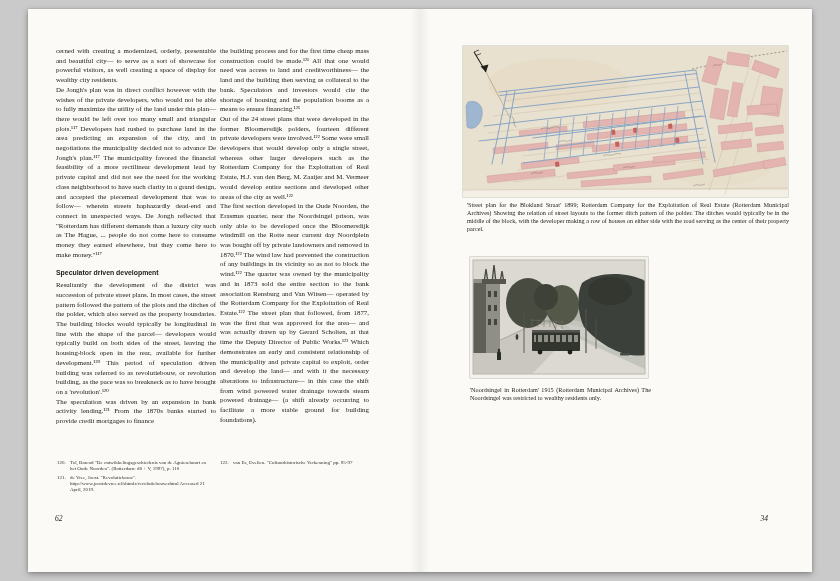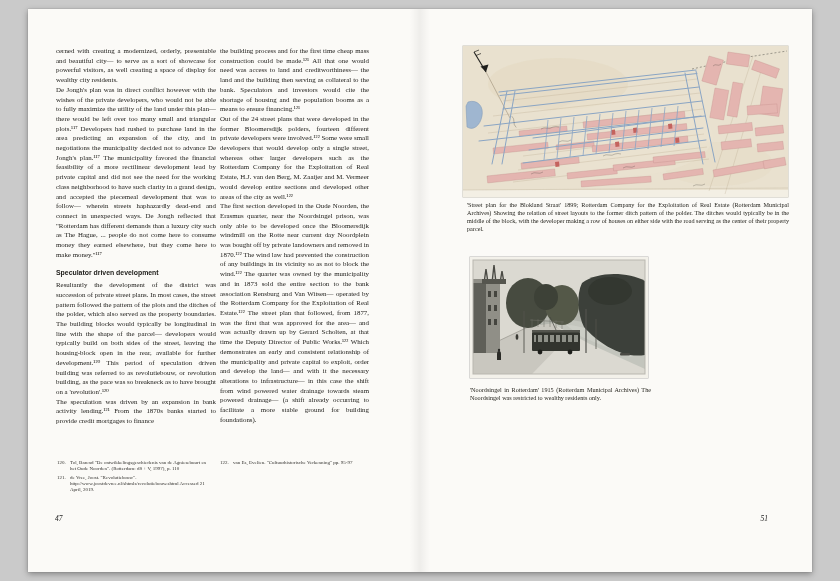--- a/index.html
+++ b/index.html
@@ -102,21 +102,21 @@
       </div>
     </div>
 
     <div class="footnotes footnotes-2">
       <div class="fn">
         <span class="fn-num">122.</span>
         <span class="fn-text">van Es, Evelien. "Cultuurhistorische Verkenning" pp. 95-97</span>
       </div>
     </div>
 
-    <div class="pageno pageno-left">47</div>
+    <div class="pageno pageno-left">62</div>
   </div>
 
   <div class="page page-right">
 
     <div class="figure-map">
       <svg viewBox="0 0 325 151" xmlns="http://www.w3.org/2000/svg">
         <rect width="325" height="151" fill="#e9e1cf"></rect>
         <ellipse cx="95" cy="38" rx="70" ry="26" fill="#e2d7bd" opacity="0.45"></ellipse>
         <ellipse cx="255" cy="118" rx="55" ry="22" fill="#e6dcc6" opacity="0.5"></ellipse>
         <ellipse cx="160" cy="90" rx="90" ry="40" fill="#ece4d2" opacity="0.5"></ellipse>
@@ -301,17 +301,17 @@
         <ellipse cx="47" cy="80" rx="1.4" ry="3" fill="#3a3a34"></ellipse>
 
         <rect x="150" y="96" width="10" height="2.5" rx="1" fill="#4a4a44"></rect>
 
         <rect x="3" y="3" width="172" height="114" fill="none" stroke="#b9b7af" stroke-width="1"></rect>
       </svg>
     </div>
 
     <div class="caption caption-2">'Noordsingel in Rotterdam' 1915 (Rotterdam Municipal Archives) The Noordsingel was restricted to wealthy residents only.</div>
 
-    <div class="pageno pageno-right">51</div>
+    <div class="pageno pageno-right">34</div>
   </div>
 
   <div class="gutter"></div>
 </div>
 
 </body></html>

